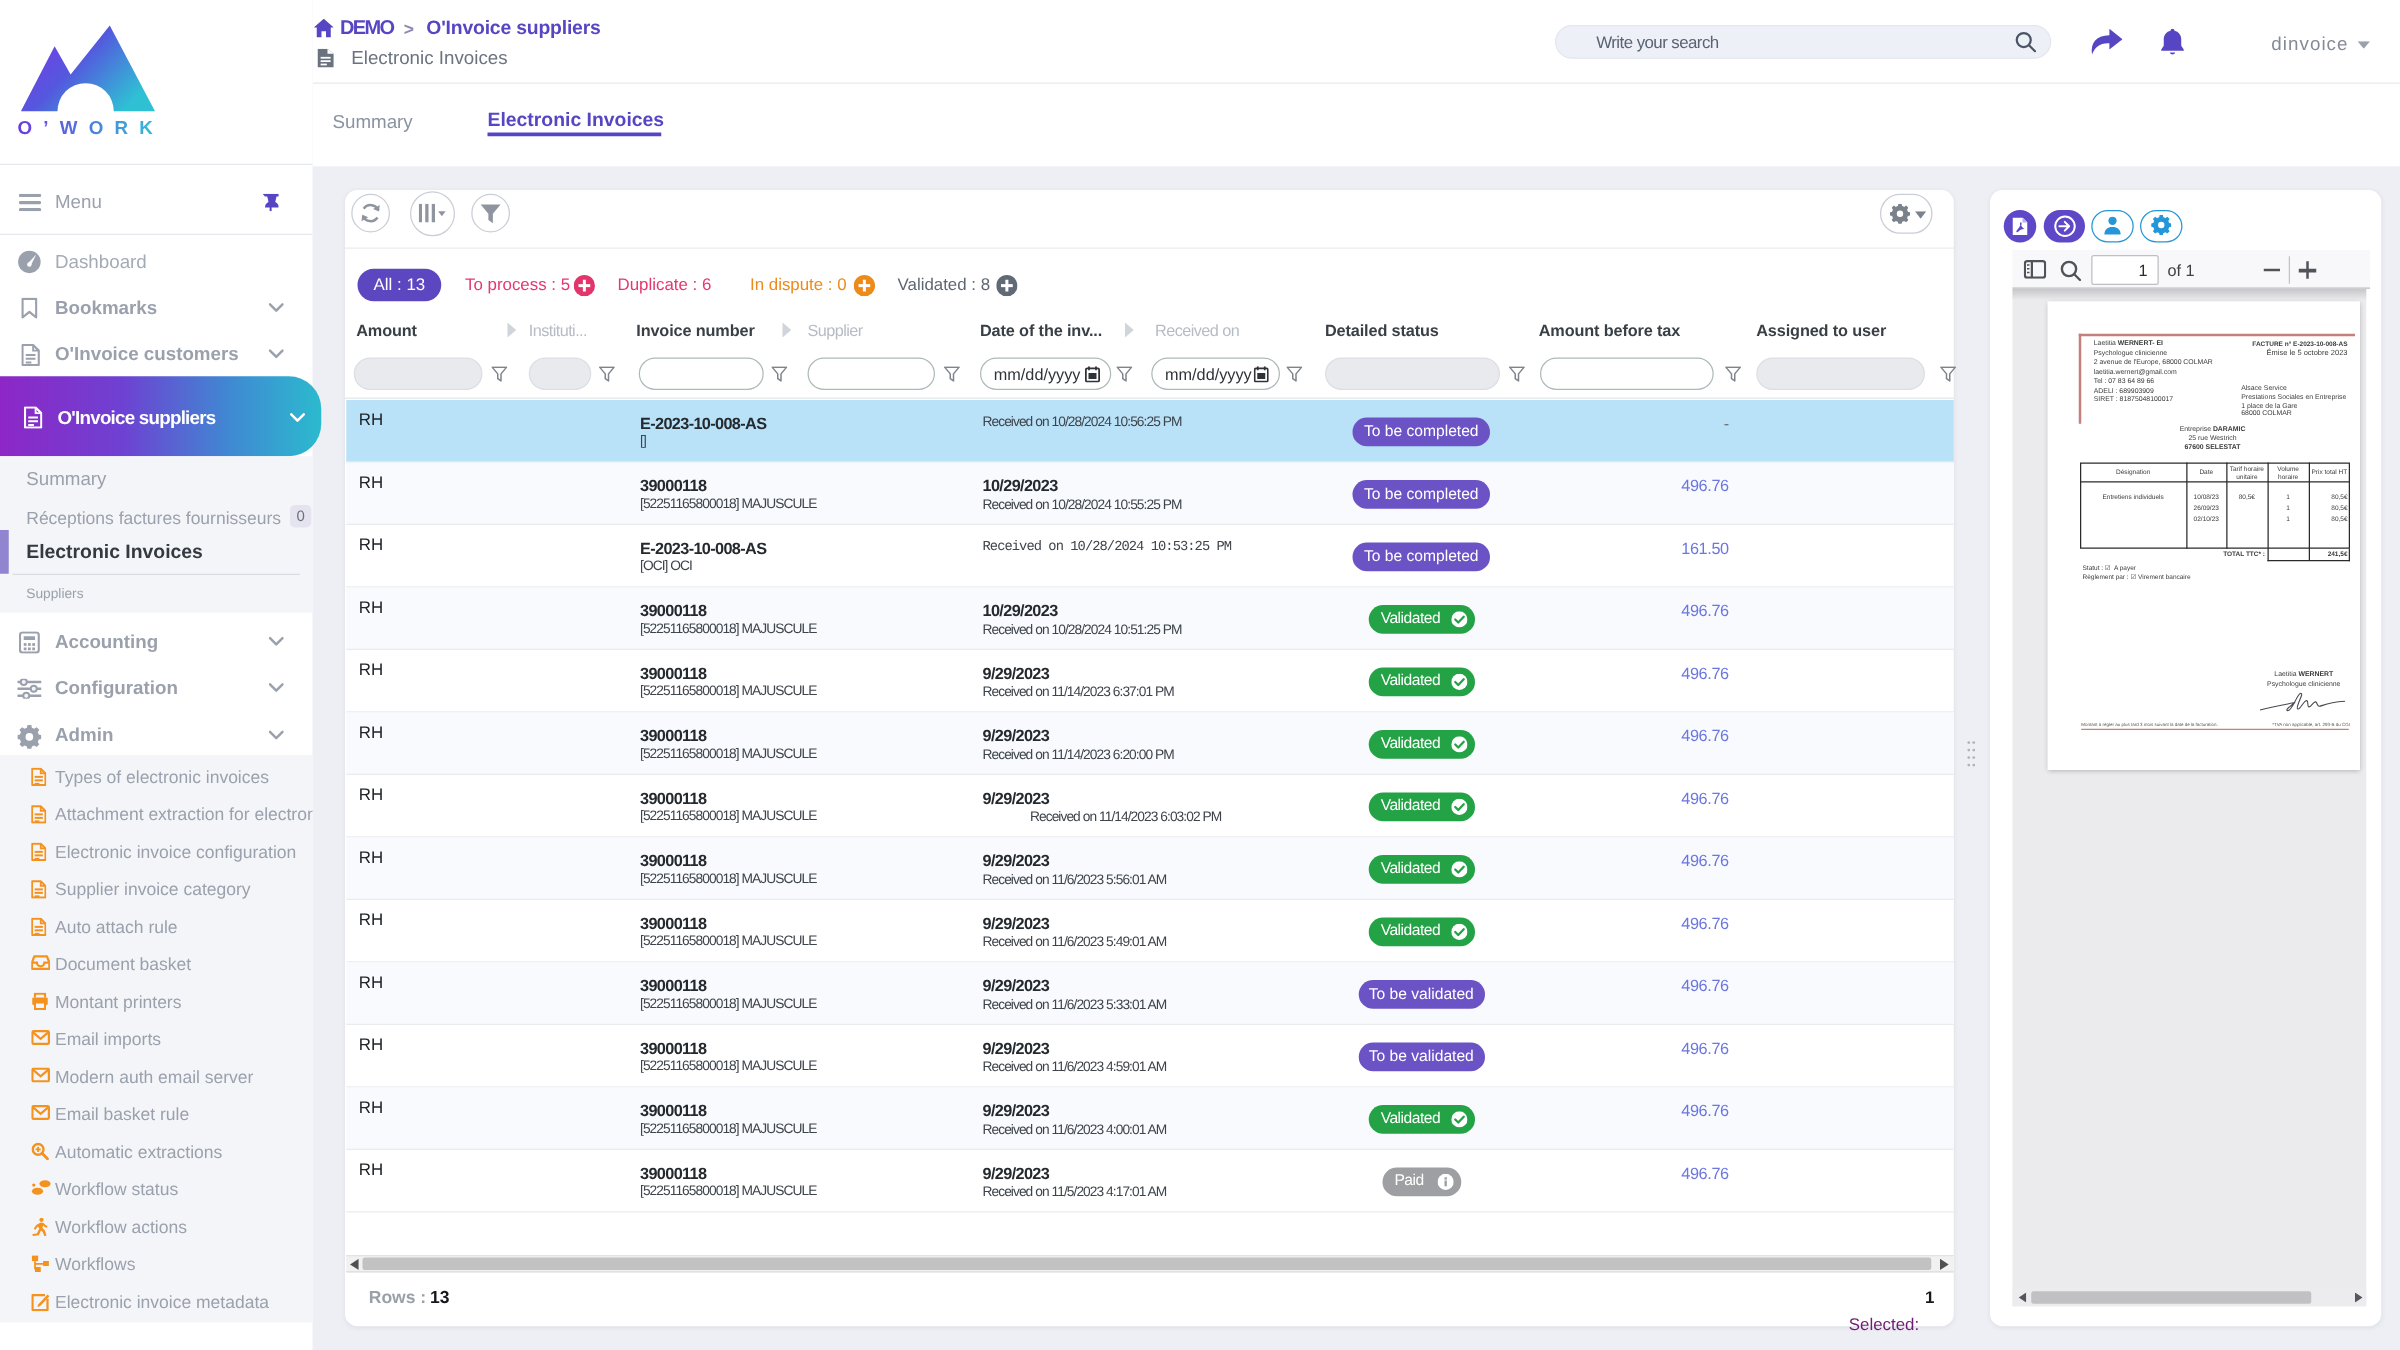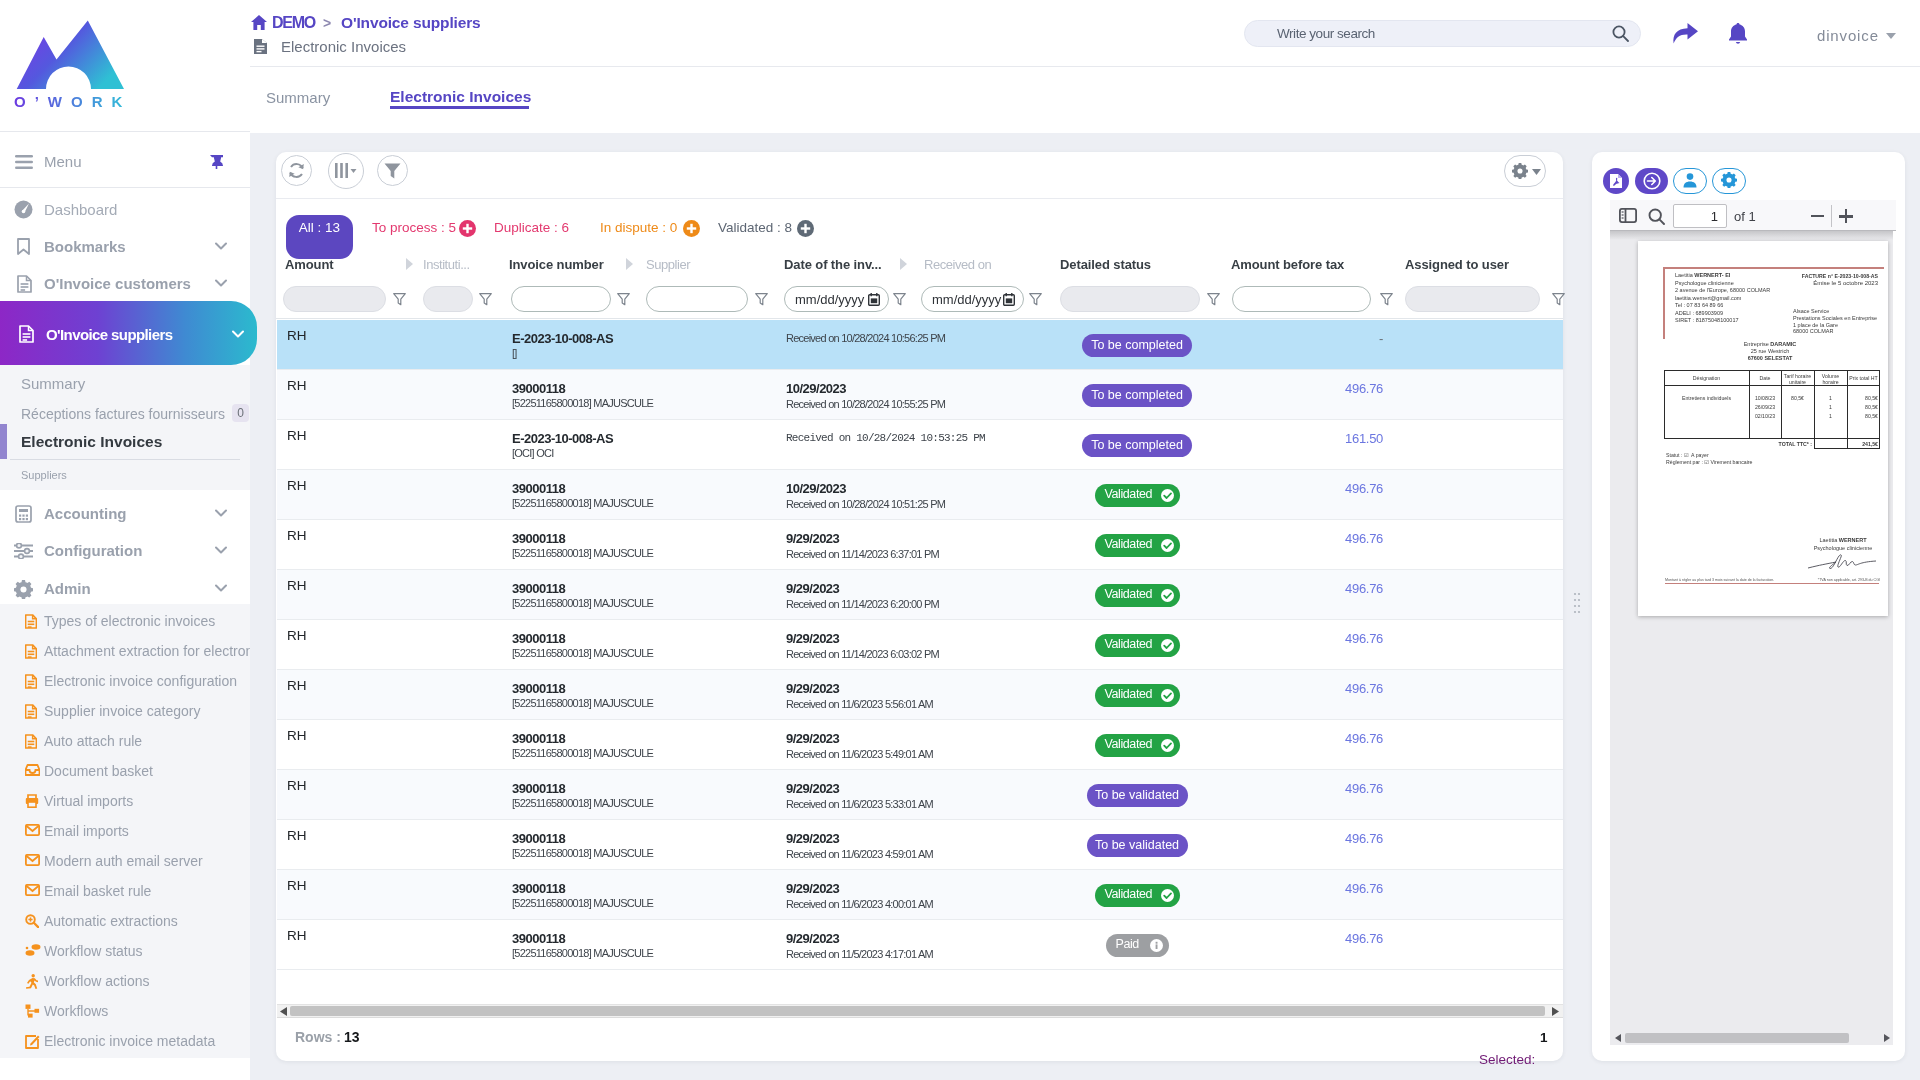--- a/index.html
+++ b/index.html
@@ -201,21 +201,21 @@
 <svg class="abs" width="15" height="12" viewBox="0 0 15 12" style="left:25px;top:764px;z-index:7;">
     <path d="M2.5 1 h10 l2 5 v5 h-14 v-5 z" fill="none" stroke="#f5921e" stroke-width="1.8" stroke-linejoin="round"></path>
     <path d="M1 6 h3.5 a3 3 0 0 0 6 0 h3.5" fill="none" stroke="#f5921e" stroke-width="1.8"></path>
   </svg>
 <div class="abs" style="left:44px;top:763px;width:206px;height:18px;overflow:hidden;font-size:14px;color:#9aa1ad;white-space:nowrap;z-index:7;">Document basket</div>
 <svg class="abs" width="14" height="14" viewBox="0 0 14 14" style="left:25px;top:794px;z-index:7;">
     <path d="M3 4 v-3 h8 v3" fill="none" stroke="#f5921e" stroke-width="1.7"></path>
     <rect x="0.8" y="4" width="12.4" height="6" rx="1" fill="#f5921e"></rect>
     <rect x="3" y="8" width="8" height="5.2" fill="#f4f5f8" stroke="#f5921e" stroke-width="1.6"></rect>
   </svg>
-<div class="abs" style="left:44px;top:793px;width:206px;height:18px;overflow:hidden;font-size:14px;color:#9aa1ad;white-space:nowrap;z-index:7;">Virtual imports</div>
+<div class="abs" style="left:44px;top:793px;width:206px;height:18px;overflow:hidden;font-size:14px;color:#9aa1ad;white-space:nowrap;z-index:7;">Montant printers</div>
 <svg class="abs" width="15" height="12" viewBox="0 0 15 12" style="left:25px;top:824px;z-index:7;">
     <rect x="0.9" y="0.9" width="13.2" height="10.2" rx="1" fill="none" stroke="#f5921e" stroke-width="1.8"></rect>
     <path d="M1 1.5 L7.5 7 L14 1.5" fill="none" stroke="#f5921e" stroke-width="1.8"></path>
   </svg>
 <div class="abs" style="left:44px;top:823px;width:206px;height:18px;overflow:hidden;font-size:14px;color:#9aa1ad;white-space:nowrap;z-index:7;">Email imports</div>
 <svg class="abs" width="15" height="12" viewBox="0 0 15 12" style="left:25px;top:854px;z-index:7;">
     <rect x="0.9" y="0.9" width="13.2" height="10.2" rx="1" fill="none" stroke="#f5921e" stroke-width="1.8"></rect>
     <path d="M1 1.5 L7.5 7 L14 1.5" fill="none" stroke="#f5921e" stroke-width="1.8"></path>
   </svg>
 <div class="abs" style="left:44px;top:853px;width:206px;height:18px;overflow:hidden;font-size:14px;color:#9aa1ad;white-space:nowrap;z-index:7;">Modern auth email server</div>
@@ -277,21 +277,21 @@
   </svg>
 <div class="abs" style="left:1504px;top:155px;width:42px;height:32px;border-radius:16px;border:1px solid #c9ced6;background:#fff;"></div>
 <svg class="abs" width="16" height="16" viewBox="0 0 20 20" style="left:1512px;top:163px;z-index:2;">
     <path d="M8.4 0 h3.2 l0.5 2.3 a8 8 0 0 1 2 0.85 l2 -1.3 l2.25 2.25 l-1.3 2 a8 8 0 0 1 0.85 2 l2.3 0.5 v3.2 l-2.3 0.5 a8 8 0 0 1 -0.85 2 l1.3 2 l-2.25 2.25 l-2 -1.3 a8 8 0 0 1 -2 0.85 l-0.5 2.3 h-3.2 l-0.5 -2.3 a8 8 0 0 1 -2 -0.85 l-2 1.3 l-2.25 -2.25 l1.3 -2 a8 8 0 0 1 -0.85 -2 l-2.3 -0.5 v-3.2 l2.3 -0.5 a8 8 0 0 1 0.85 -2 l-1.3 -2 l2.25 -2.25 l2 1.3 a8 8 0 0 1 2 -0.85 z" fill="#7a828c"></path>
     <circle cx="10" cy="10" r="3.2" fill="#fff"></circle>
   </svg>
 <svg class="abs" width="9" height="6" viewBox="0 0 9 6" style="left:1532px;top:169px;">
     <path d="M0 0 h9 l-4.5 6 z" fill="#7a828c"></path>
   </svg>
 <div class="abs" style="left:276px;top:198px;width:1287px;height:1px;background:#e9ebf0;"></div>
-<div class="abs" style="left:286px;top:215px;width:67px;height:44px;border-radius:13px;background:#5c47c0;color:#fff;font-size:13.5px;text-align:center;line-height:26px;">All : 13</div>
+<div class="abs" style="left:286px;top:215px;width:67px;height:26px;border-radius:13px;background:#5c47c0;color:#fff;font-size:13.5px;text-align:center;line-height:26px;">All : 13</div>
 <span class="abs" style="left:372px;top:220px;font-size:13.5px;color:#e3396f;">To process : 5</span>
 <svg class="abs" width="17" height="17" viewBox="0 0 17 17" style="left:458.5px;top:219.5px;">
     <circle cx="8.5" cy="8.5" r="8.5" fill="#e3356d"></circle>
     <rect x="3.8" y="7.3" width="9.4" height="2.4" fill="#fff"></rect>
     <rect x="7.3" y="3.8" width="2.4" height="9.4" fill="#fff"></rect>
   </svg>
 <span class="abs" style="left:494px;top:220px;font-size:13.5px;color:#e3396f;">Duplicate : 6</span>
 <span class="abs" style="left:600px;top:220px;font-size:13.5px;color:#ee8a18;">In dispute : 0</span>
 <svg class="abs" width="17" height="17" viewBox="0 0 17 17" style="left:682.5px;top:219.5px;">
     <circle cx="8.5" cy="8.5" r="8.5" fill="#ee8a18"></circle>
@@ -439,21 +439,21 @@
 <svg class="abs" width="13" height="13" viewBox="0 0 13 13" style="left:1160.5px;top:588.5px;">
     <circle cx="6.5" cy="6.5" r="6.5" fill="#fff"></circle>
     <path d="M3.2 6.6 L5.6 9 L10 4.4" fill="none" stroke="#23a345" stroke-width="1.8" stroke-linecap="round" stroke-linejoin="round"></path>
   </svg>
 <div class="abs" style="left:1233px;top:581px;width:150px;text-align:right;font-size:13px;letter-spacing:-0.3px;color:#6b76e0;">496.76</div>
 <div class="abs" style="left:277px;top:669px;width:1286px;height:1px;background:#e9ecef;"></div>
 <span class="abs" style="left:287px;top:628px;font-size:13.5px;color:#212529;">RH</span>
 <span class="abs" style="left:512px;top:631px;font-size:13px;font-weight:bold;letter-spacing:-0.5px;color:#24292e;">39000118</span>
 <span class="abs" style="left:512px;top:647px;font-size:11px;letter-spacing:-0.75px;color:#3e444b;">[52251165800018] MAJUSCULE</span>
 <span class="abs" style="left:786px;top:631px;font-size:13px;font-weight:bold;letter-spacing:-0.5px;color:#24292e;">9/29/2023</span>
-<span class="abs" style="left:750px;top:648px;font-size:11px;letter-spacing:-0.75px;color:#3e444b;padding-left:36px;">Received on 11/14/2023 6:03:02 PM</span>
+<span class="abs" style="left:788px;top:648px;font-size:11px;letter-spacing:-0.75px;color:#3e444b;padding-left:36px;">Received on 11/14/2023 6:03:02 PM</span>
 <div class="abs" style="left:1094.5px;top:633.5px;width:85px;height:23px;border-radius:11.5px;background:#23a345;"></div>
 <span class="abs" style="left:1104.5px;top:637px;font-size:12.5px;letter-spacing:-0.4px;color:#fff;">Validated</span>
 <svg class="abs" width="13" height="13" viewBox="0 0 13 13" style="left:1160.5px;top:638.5px;">
     <circle cx="6.5" cy="6.5" r="6.5" fill="#fff"></circle>
     <path d="M3.2 6.6 L5.6 9 L10 4.4" fill="none" stroke="#23a345" stroke-width="1.8" stroke-linecap="round" stroke-linejoin="round"></path>
   </svg>
 <div class="abs" style="left:1233px;top:631px;width:150px;text-align:right;font-size:13px;letter-spacing:-0.3px;color:#6b76e0;">496.76</div>
 <div class="abs" style="left:277px;top:670px;width:1286px;height:50px;background:#f8fafd;"></div>
 <div class="abs" style="left:277px;top:719px;width:1286px;height:1px;background:#e9ecef;"></div>
 <span class="abs" style="left:287px;top:678px;font-size:13.5px;color:#212529;">RH</span>

